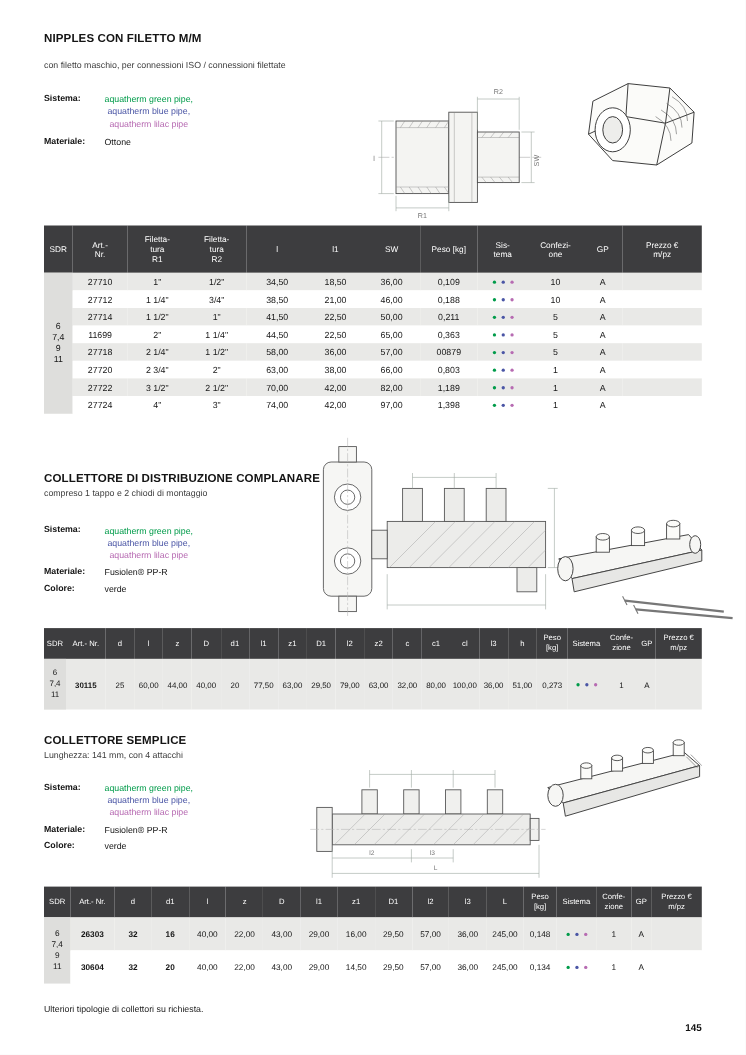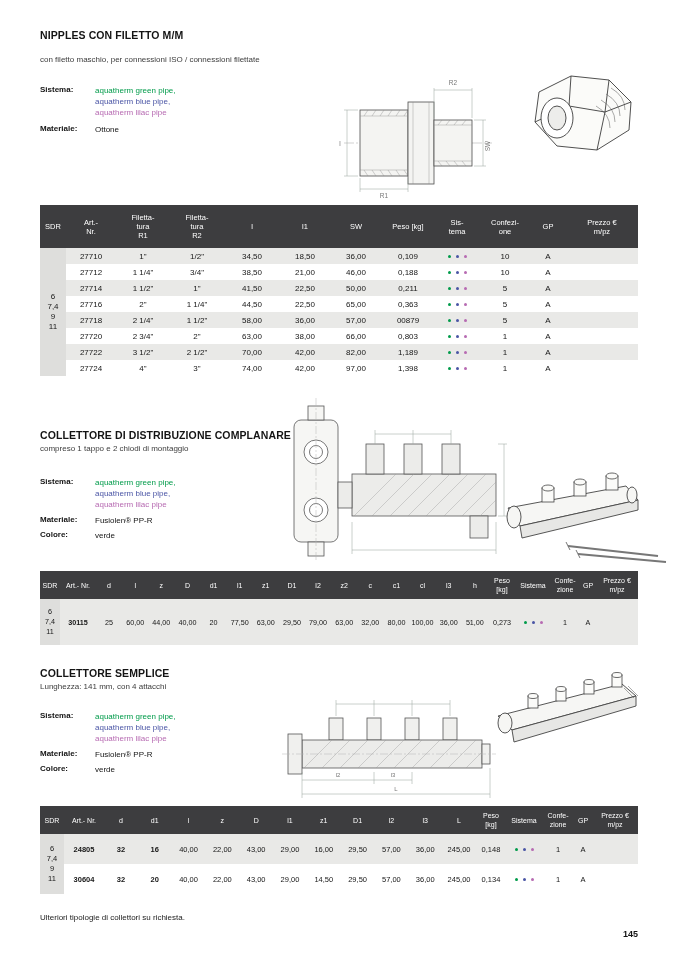--- a/index.html
+++ b/index.html
@@ -5,21 +5,21 @@
   * { margin:0; padding:0; box-sizing:border-box; }
   html,body { background:#fff; font-family:"Liberation Sans", sans-serif; }
   .page { position:relative; width:678px; height:959px; background:#fff; outline:1px solid #e2e2e2; overflow:hidden; }
   .abs { position:absolute; }
   .title { font-size:10.5px; font-weight:bold; color:#141414; letter-spacing:.1px; }
   .subtitle { font-size:8px; color:#3c3c3c; }
   .spec { font-size:8px; color:#141414; }
   .spec-row { display:flex; }
   .spec .lbl { width:55px; font-weight:bold; }
   .spec .vals { line-height:11px; }
-  .spec .vals div { line-height:11px; }
+  .spec .vals div { line-height:11px;text-align:center; }
 
   table { border-collapse:collapse; table-layout:fixed; width:598px; }
   th { background:#3d3d3f; color:#fff; font-weight:normal; text-align:center; vertical-align:middle;
        white-space:pre-line; font-size:7.5px; line-height:9px; padding:6px 1px; }
   td { text-align:center; vertical-align:middle; font-size:8px; color:#161616; padding:0 1px; }
   tr.odd  { background:#e9e9e7; }
   tr.even { background:#ffffff; }
   td.sdr { background:#dededc; white-space:pre-line; line-height:10px; font-size:8px; }
   .dot { display:inline-block; width:3px; height:3px; border-radius:50%; margin:0 2.5px; vertical-align:middle; }
 
@@ -211,21 +211,21 @@
             <td class="c3">41,50</td>
             <td class="c4">22,50</td>
             <td class="c5">50,00</td>
             <td class="c6">0,211</td>
             <td class="c7"><span class="dot" style="background: rgb(0, 155, 74);"></span><span class="dot" style="background: rgb(74, 85, 165);"></span><span class="dot" style="background: rgb(183, 107, 178);"></span></td>
             <td class="c8">5</td>
             <td class="c9">A</td>
             <td class="c10"></td>
           </tr>
           <tr class="even">
-            <td class="c0">27716</td>
+            <td class="c0">11699</td>
             <td class="c1">2"</td>
             <td class="c2">1 1/4"</td>
             <td class="c3">44,50</td>
             <td class="c4">22,50</td>
             <td class="c5">65,00</td>
             <td class="c6">0,363</td>
             <td class="c7"><span class="dot" style="background: rgb(0, 155, 74);"></span><span class="dot" style="background: rgb(74, 85, 165);"></span><span class="dot" style="background: rgb(183, 107, 178);"></span></td>
             <td class="c8">5</td>
             <td class="c9">A</td>
             <td class="c10"></td>
@@ -557,21 +557,21 @@
             <th>Prezzo €
 m/pz</th>
           </tr>
         </thead>
         <tbody>
           <tr class="odd">
             <td rowspan="2" class="sdr">6
 7,4
 9
 11</td>
-            <td class="c0">24805</td>
+            <td class="c0">26303</td>
             <td class="c1">32</td>
             <td class="c2">16</td>
             <td class="c3">40,00</td>
             <td class="c4">22,00</td>
             <td class="c5">43,00</td>
             <td class="c6">29,00</td>
             <td class="c7">16,00</td>
             <td class="c8">29,50</td>
             <td class="c9">57,00</td>
             <td class="c10">36,00</td>

